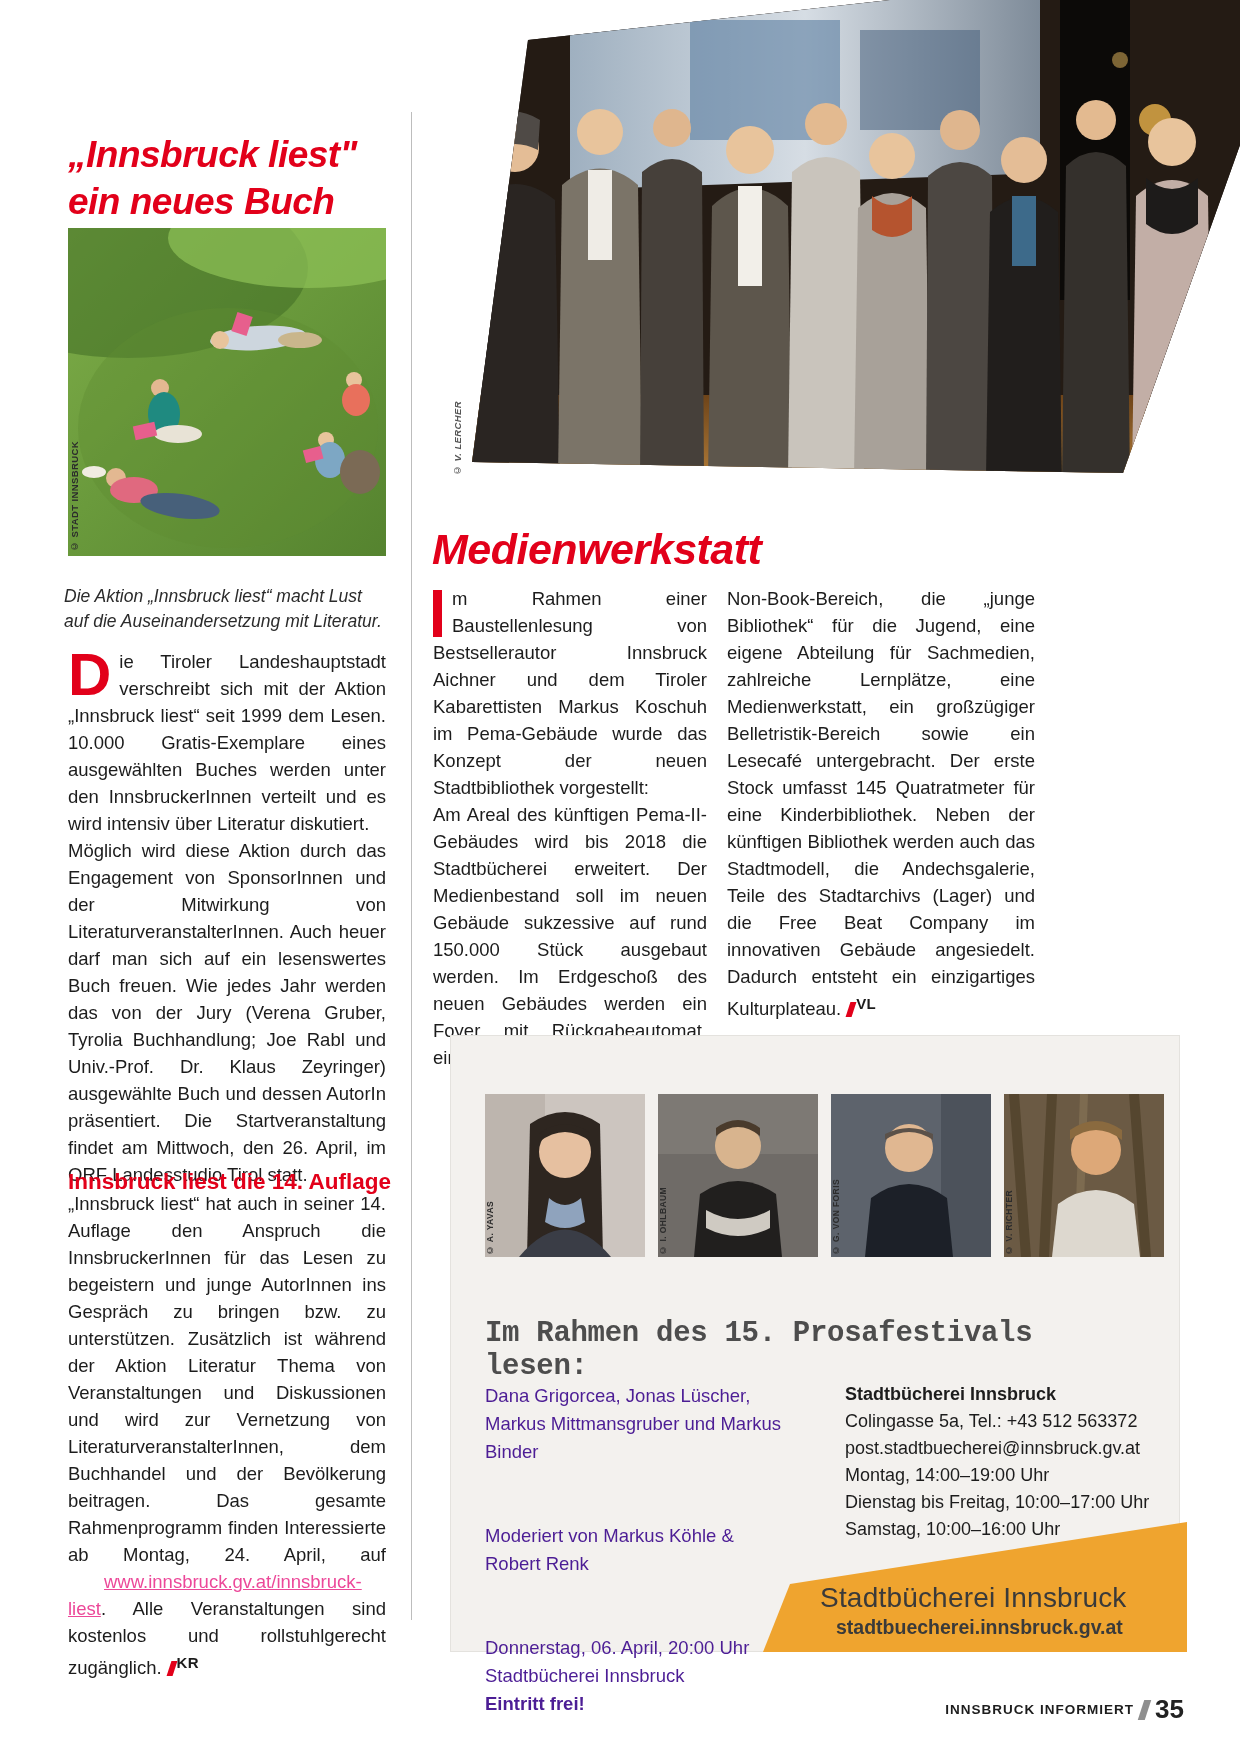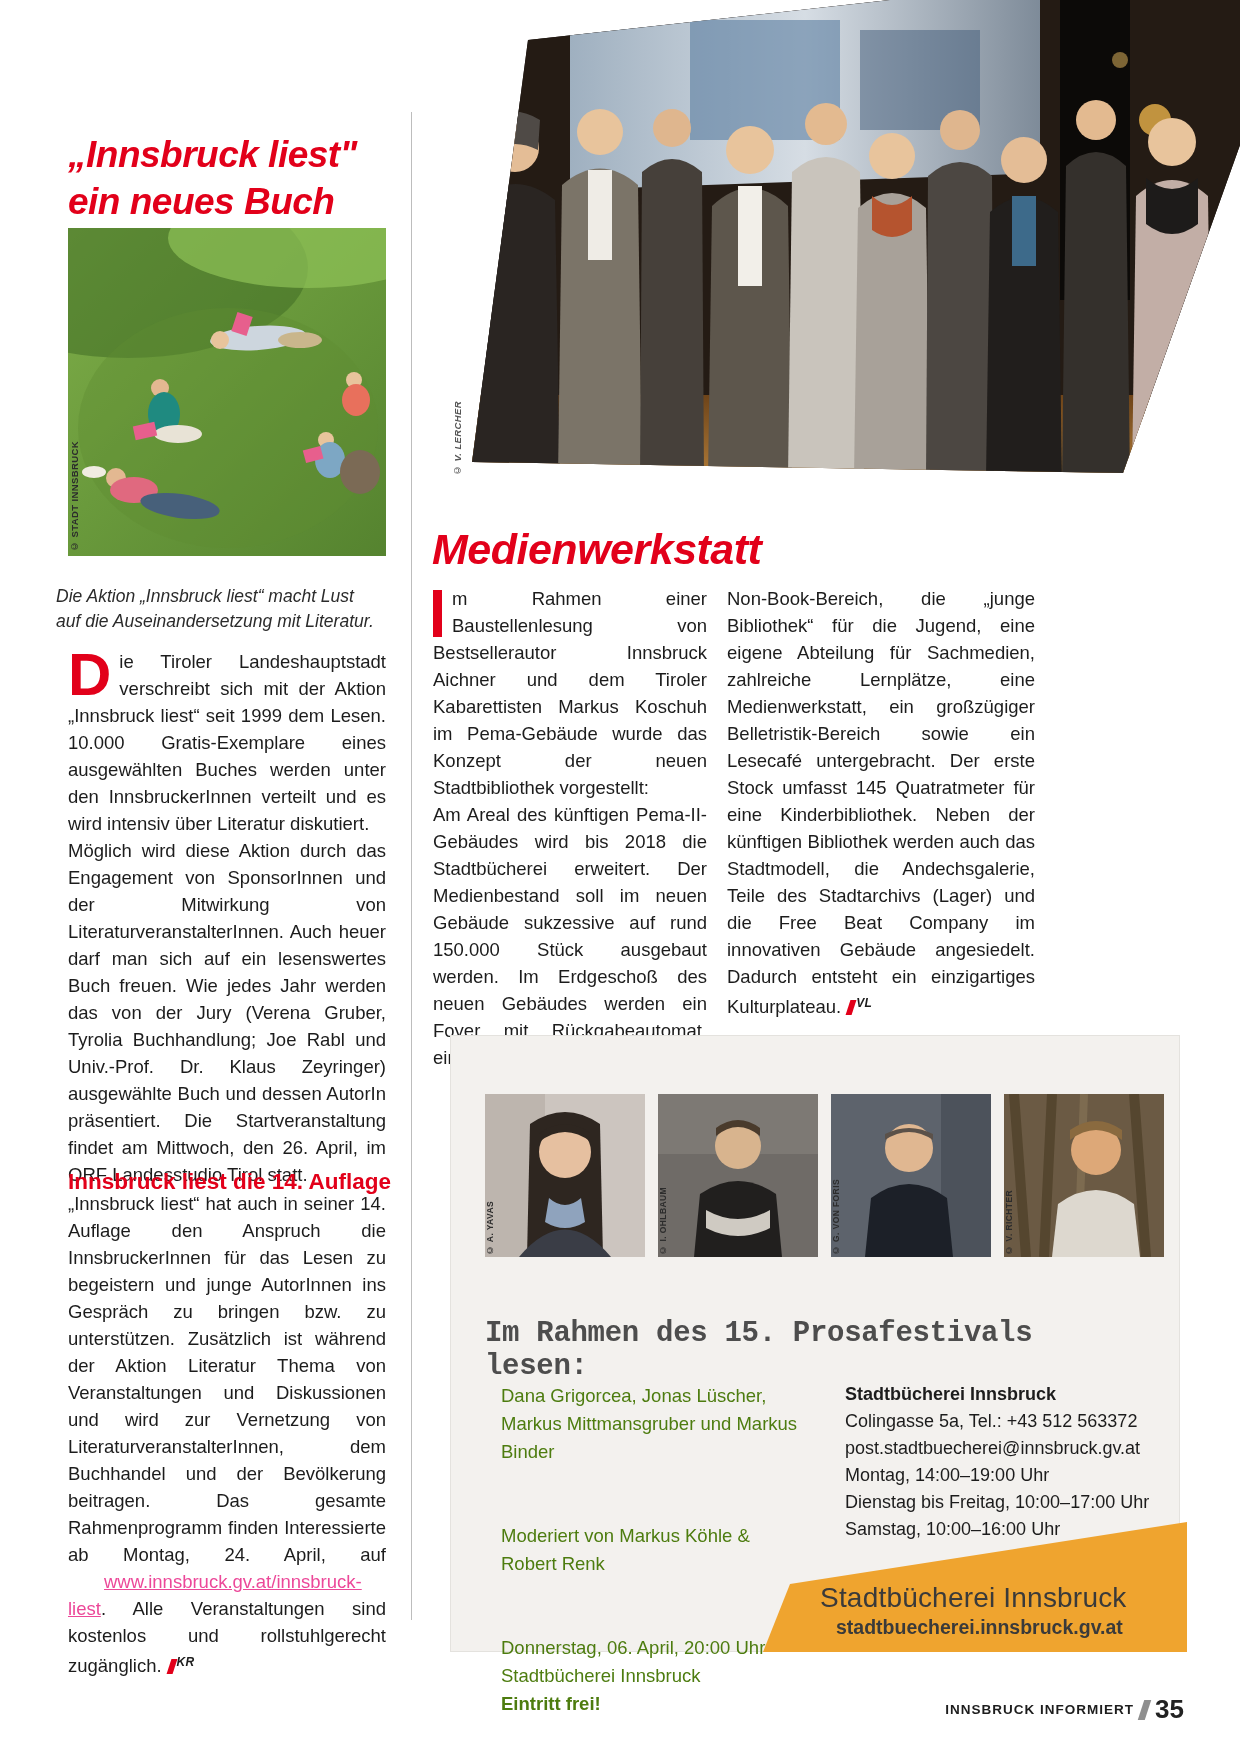--- a/index.html
+++ b/index.html
@@ -17,21 +17,21 @@
   .grass-photo{
     position:absolute;left:68px;top:228px;width:318px;height:328px;overflow:hidden;
   }
   .grass-photo svg{display:block;}
   .photo-credit-vert{
     position:absolute;left:1px;bottom:4px;
     writing-mode:vertical-rl;transform:rotate(180deg);
     font-size:9.5px;color:#2c2c2c;letter-spacing:0.4px;font-weight:700;
   }
   .caption{
-    position:absolute;left:56px;top:566px;width:324px;
+    position:absolute;left:64px;top:566px;width:324px;
     font-size:17.5px;line-height:25px;font-style:italic;color:#2b2b2b;
   }
   .body-col{
     font-size:18.5px;line-height:27px;text-align:justify;color:#1c1c1c;
   }
   .left-body1{position:absolute;left:68px;top:648px;width:318px;}
   .drop-cap{
     float:left;color:#e2001a;font-size:60px;line-height:48px;
     font-weight:700;margin:3px 8px 0 0;
   }
@@ -39,21 +39,21 @@
   .subhead-red{
     position:absolute;left:68px;top:1150px;width:330px;
     font-size:22.5px;font-weight:700;color:#e2001a;
   }
   .left-body2{position:absolute;left:68px;top:1190px;width:318px;}
   .inline-link{color:#ec4899;text-decoration:underline;margin-left:36px;}
   .slash-red{
     display:inline-block;width:6px;height:15px;background:#e2001a;
     transform:skewX(-18deg);margin:0 2px 0 7px;vertical-align:-2px;
   }
-  .initials{font-size:12px;font-weight:700;vertical-align:6px;letter-spacing:0.3px;font-style:italic;}
+  .initials{font-size:15px;font-weight:700;vertical-align:6px;letter-spacing:0.3px;}
   
   .v-divider{position:absolute;left:411px;top:112px;width:1px;height:1508px;background:#bdbdbd;}
   
   .group-photo{
     position:absolute;left:420px;top:0;width:820px;height:478px;
     clip-path:polygon(108px 40px,470px 0px,820px 0px,820px 145px,703px 473px,52px 462px);
     overflow:hidden;
   }
   .lercher-credit{
     position:absolute;left:452px;top:366px;height:110px;
@@ -78,21 +78,21 @@
   .portrait-row{position:absolute;left:34px;top:58px;display:flex;gap:13px;}
   .portrait{position:relative;width:160px;height:163px;overflow:hidden;}
   .portrait svg{display:block;}
   .portrait .photo-credit-vert{font-size:8.5px;bottom:2px;left:0px;}
   .box-heading{
     position:absolute;left:34px;top:257px;width:660px;
     font-size:29px;font-weight:700;color:#4d4d4d;letter-spacing:-0.3px;font-family:Liberation Mono, monospace;
   }
   .box-col-left{
     position:absolute;left:34px;top:318px;width:330px;
-    font-size:18.5px;line-height:28px;color:#4d7c0f;white-space:pre-line;margin-left:16px;
+    font-size:18.5px;line-height:28px;color:#4c1d95;white-space:pre-line;
   }
   .box-col-left .gap{display:block;height:28px;}
   .box-col-right{
     position:absolute;left:394px;top:318px;width:310px;
     font-size:18px;line-height:27px;color:#1c1c1c;white-space:pre-line;
   }
   .bold{font-weight:700;}
   
   .banner{
     position:absolute;left:763px;top:1520px;width:424px;height:132px;

